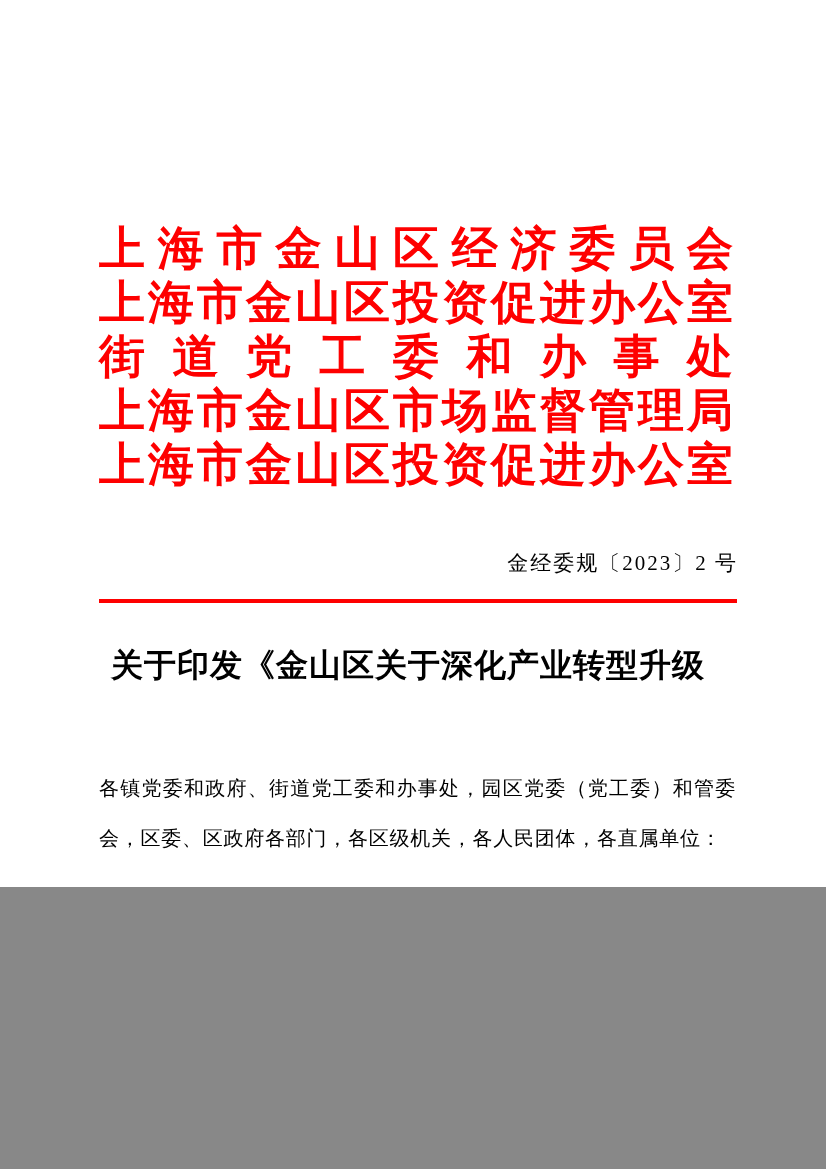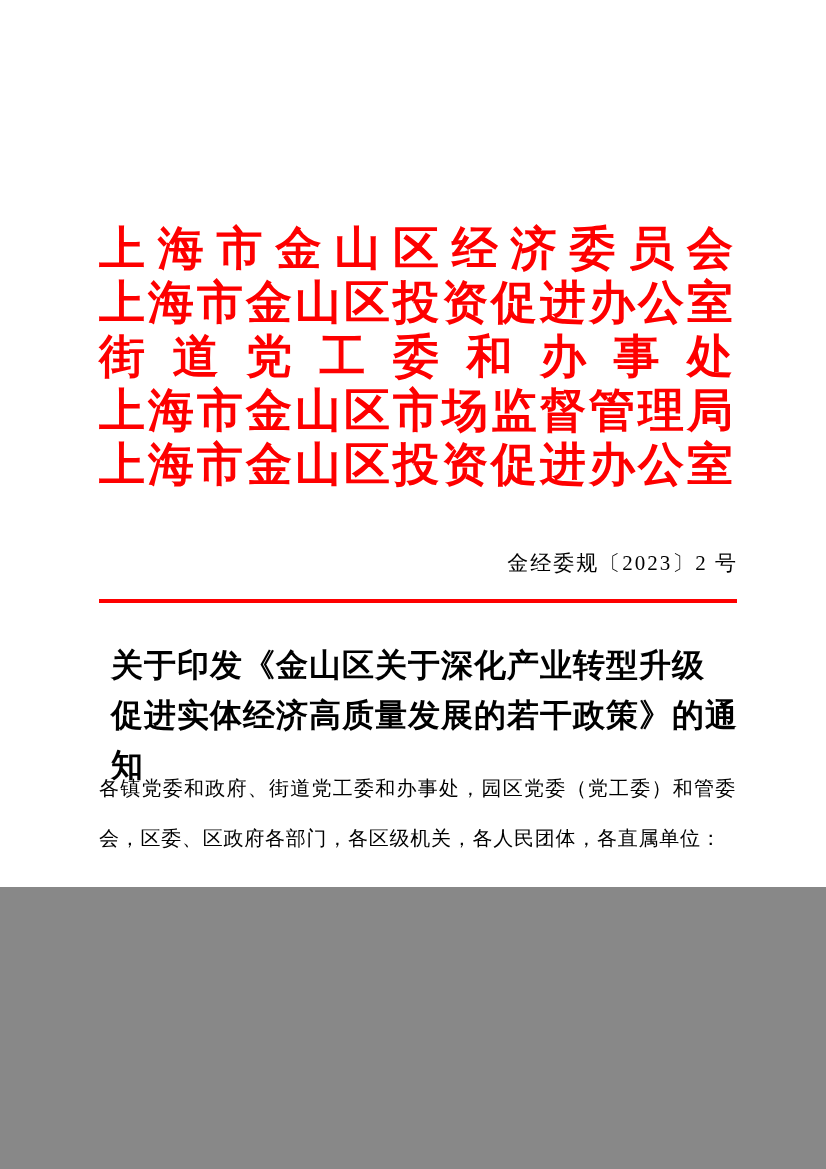--- a/index.html
+++ b/index.html
@@ -120,21 +120,20 @@
     <div class="org-line">上海市金山区市场监督管理局</div>
     <div class="org-line">上海市金山区投资促进办公室</div>
   </div>
 
   <div class="doc-number">金经委规〔2023〕2 号</div>
 
   <div class="red-rule"></div>
 
   <div class="doc-title">
     <div>关于印发《金山区关于深化产业转型升级</div>
-    <div>促进实体经济高质量发展的若干政策》的通知</div>
   </div>
 
   <div class="doc-body">
     <p>各镇党委和政府、街道党工委和办事处，园区党委（党工委）和管委会，区委、区政府各部门，各区级机关，各人民团体，各直属单位：</p>
   </div>
 
   <div class="page-number">－ 1 －</div>
 
 </div>
 

